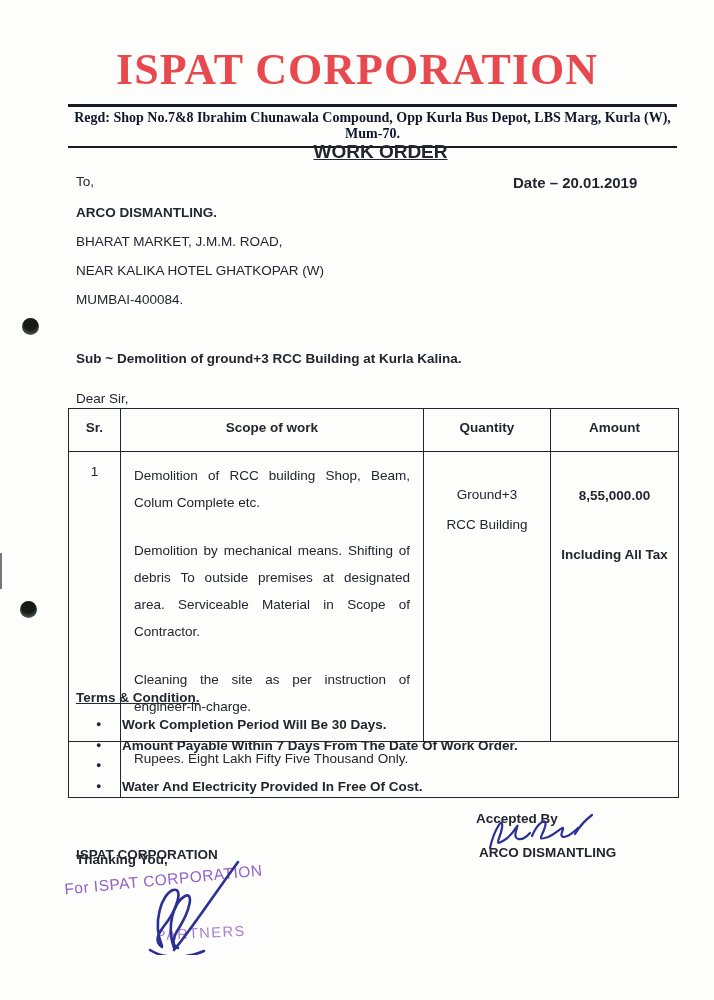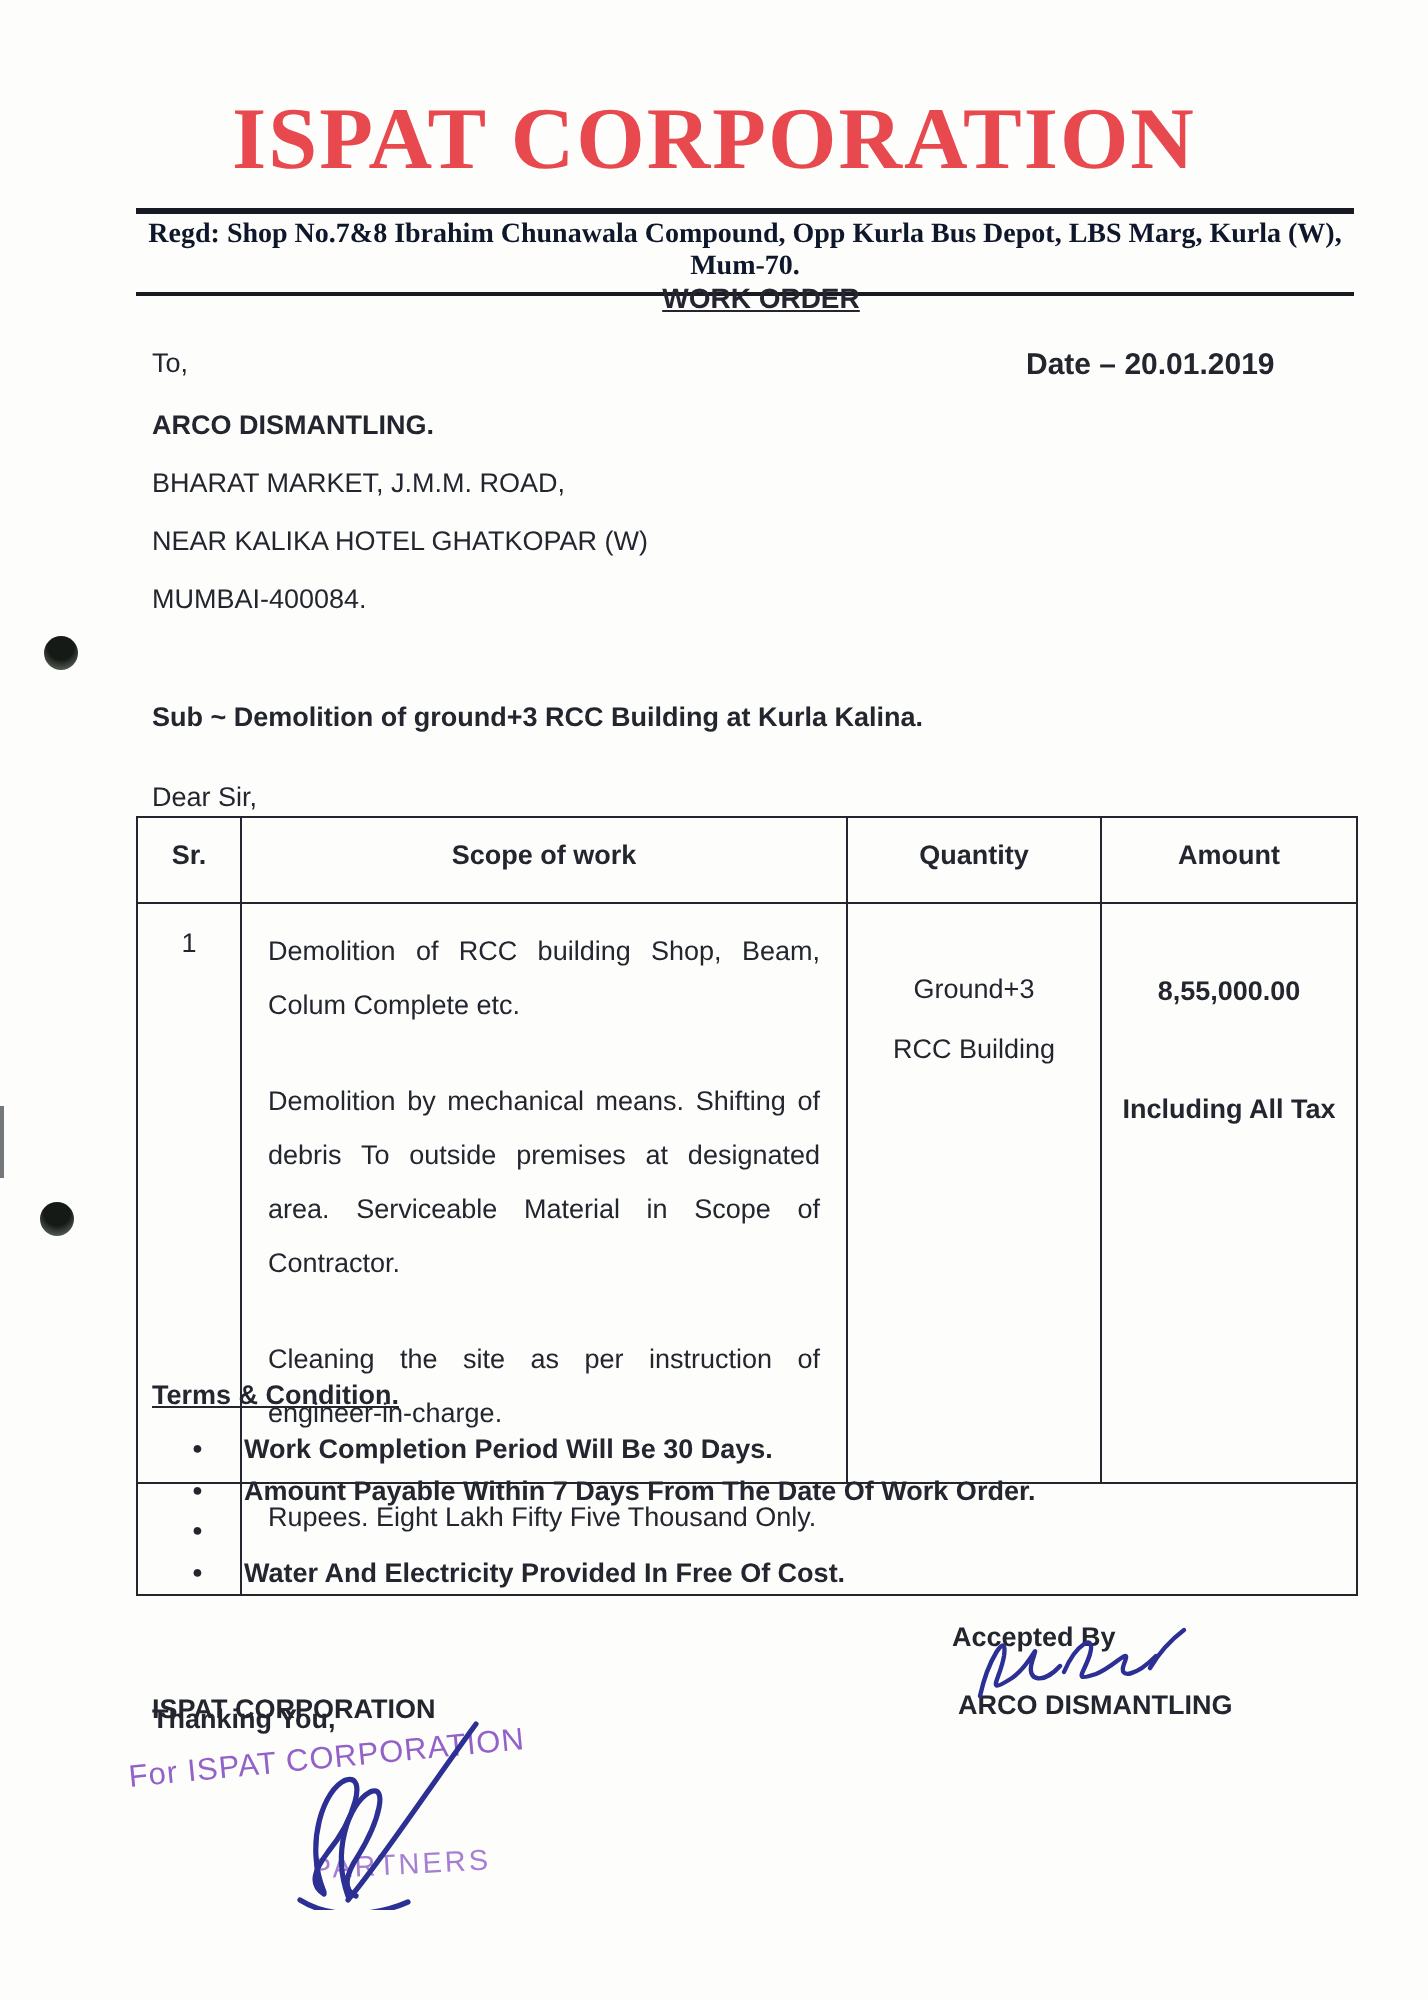--- a/index.html
+++ b/index.html
@@ -35,21 +35,21 @@
     font-weight: bold;
     font-size: 14px;
     color: #0f172a;
     padding: 3px 0 4px 0;
   }
   .doc-title {
     position: absolute;
     top: 141px; left: 0; width: 100%;
     text-align: center;
     font-weight: bold;
-    font-size: 14px;
+    font-size: 19px;
     text-decoration: underline;
     padding-left: 47px;
   }
 
   
   .to-line   { position: absolute; top: 174px; left: 76px; font-size: 13.5px; }
   .date-line { position: absolute; top: 174px; left: 513px; font-size: 15px; font-weight: bold; }
   .addr { position: absolute; top: 206px; left: 76px; font-size: 13.5px; }
   .addr div { margin-bottom: 15px; line-height: 14px; }
   .addr .bold { font-weight: bold; }

